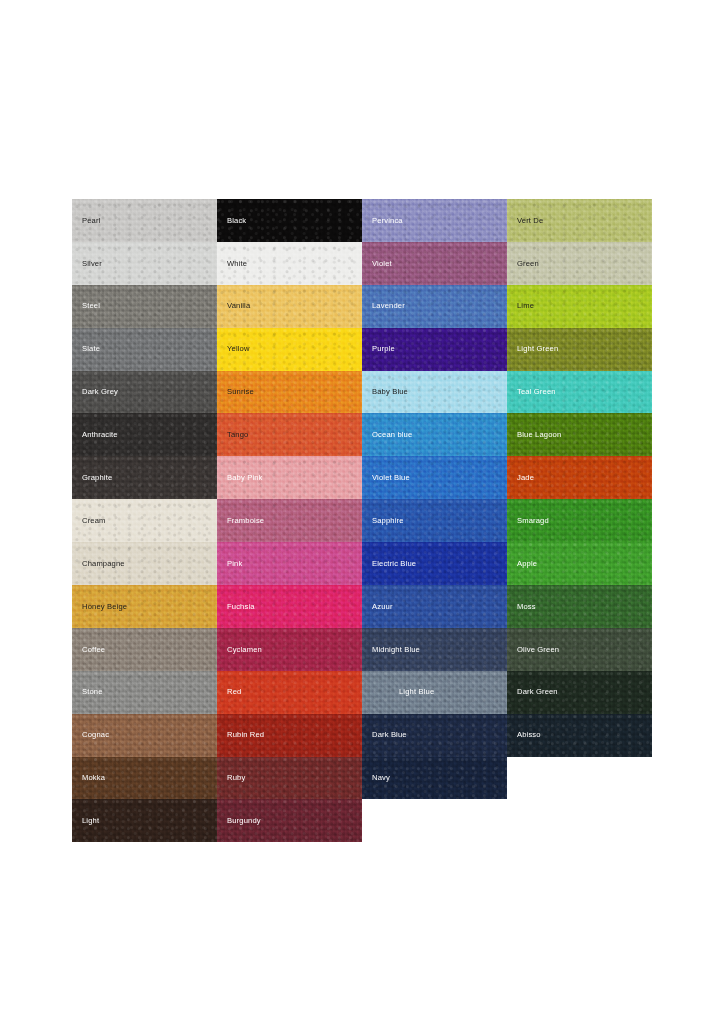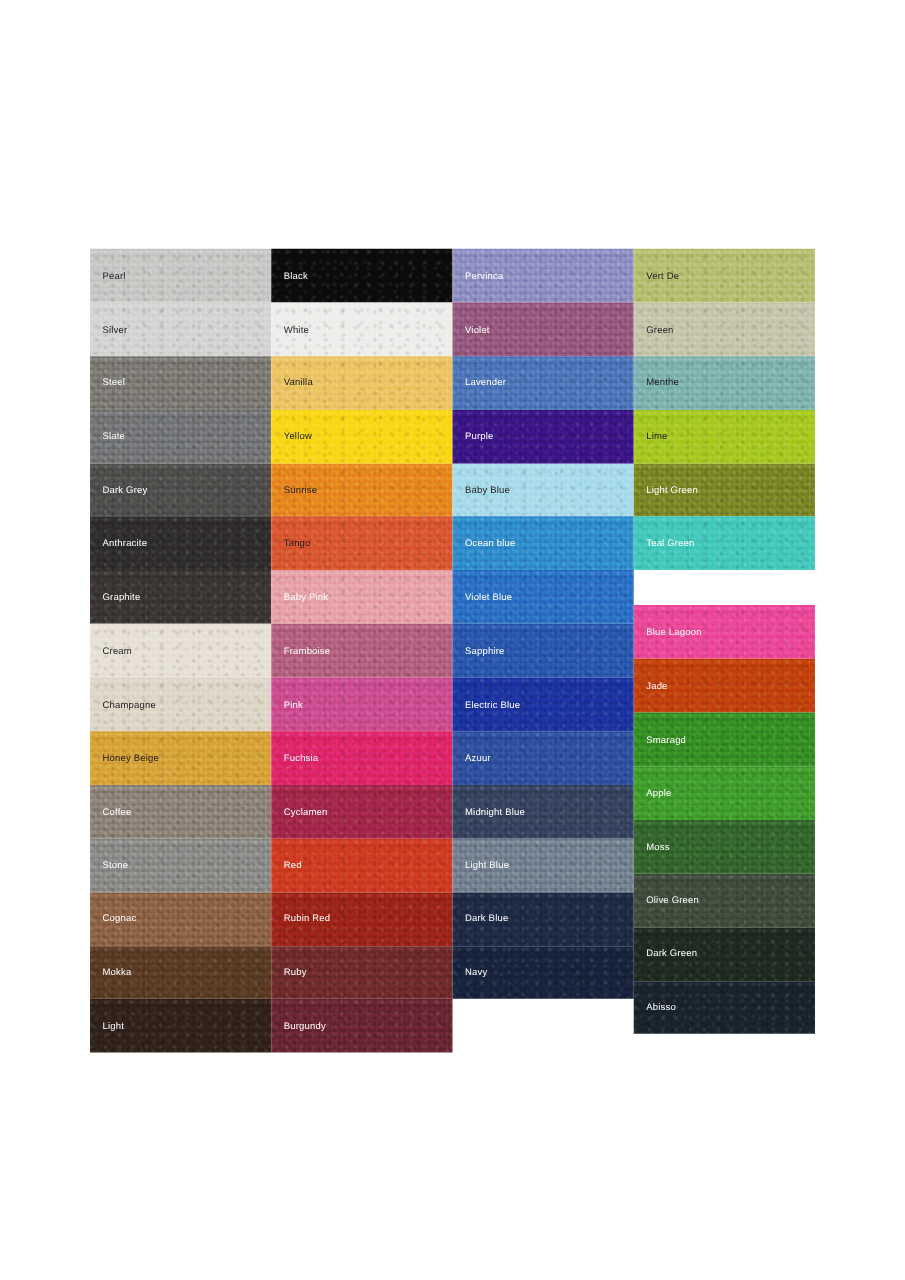--- a/index.html
+++ b/index.html
@@ -221,50 +221,47 @@
       </div>
       <div class="swatch-cell" style="background-color: rgb(27, 50, 160);">
         <span class="swatch-label on-dark">Electric Blue</span>
       </div>
       <div class="swatch-cell" style="background-color: rgb(45, 79, 158);">
         <span class="swatch-label on-dark">Azuur</span>
       </div>
       <div class="swatch-cell" style="background-color: rgb(53, 66, 94);">
         <span class="swatch-label on-dark">Midnight Blue</span>
       </div>
-      <div class="swatch-cell" style="background-color: rgb(114, 128, 143);">
+      <div class="swatch-cell" style="background-color: rgb(114, 128, 143); padding-left: 27px;">
         <span class="swatch-label on-dark">Light Blue</span>
       </div>
       <div class="swatch-cell" style="background-color: rgb(29, 41, 68); align-items: center;">
         <span class="swatch-label on-dark">Dark Blue</span>
       </div>
       <div class="swatch-cell" style="background-color: rgb(23, 35, 60);">
         <span class="swatch-label on-dark">Navy</span>
       </div>
     </div>
     <div class="swatch-column">
       <div class="swatch-cell" style="background-color: rgb(184, 191, 114);">
         <span class="swatch-label on-light">Vert De</span>
       </div>
       <div class="swatch-cell" style="background-color: rgb(198, 199, 173);">
         <span class="swatch-label on-light">Green</span>
       </div>
-      <div class="swatch-cell" style="background-color: rgb(127, 180, 176);">
-        <span class="swatch-label on-light">Menthe</span>
-      </div>
       <div class="swatch-cell" style="background-color: rgb(168, 201, 33);">
         <span class="swatch-label on-light">Lime</span>
       </div>
       <div class="swatch-cell" style="background-color: rgb(124, 134, 38);">
         <span class="swatch-label on-dark">Light Green</span>
       </div>
       <div class="swatch-cell" style="background-color: rgb(67, 201, 187);">
         <span class="swatch-label on-dark">Teal Green</span>
       </div>
-      <div class="swatch-cell" style="background-color: #ec4899; margin-top: 28px;">
+      <div class="swatch-cell" style="background-color: #4d7c0f;">
         <span class="swatch-label on-dark">Blue Lagoon</span>
       </div>
       <div class="swatch-cell" style="background-color: #c2410c;">
         <span class="swatch-label on-dark">Jade</span>
       </div>
       <div class="swatch-cell" style="background-color: rgb(53, 144, 35);">
         <span class="swatch-label on-dark">Smaragd</span>
       </div>
       <div class="swatch-cell" style="background-color: rgb(63, 158, 44);">
         <span class="swatch-label on-dark">Apple</span>

